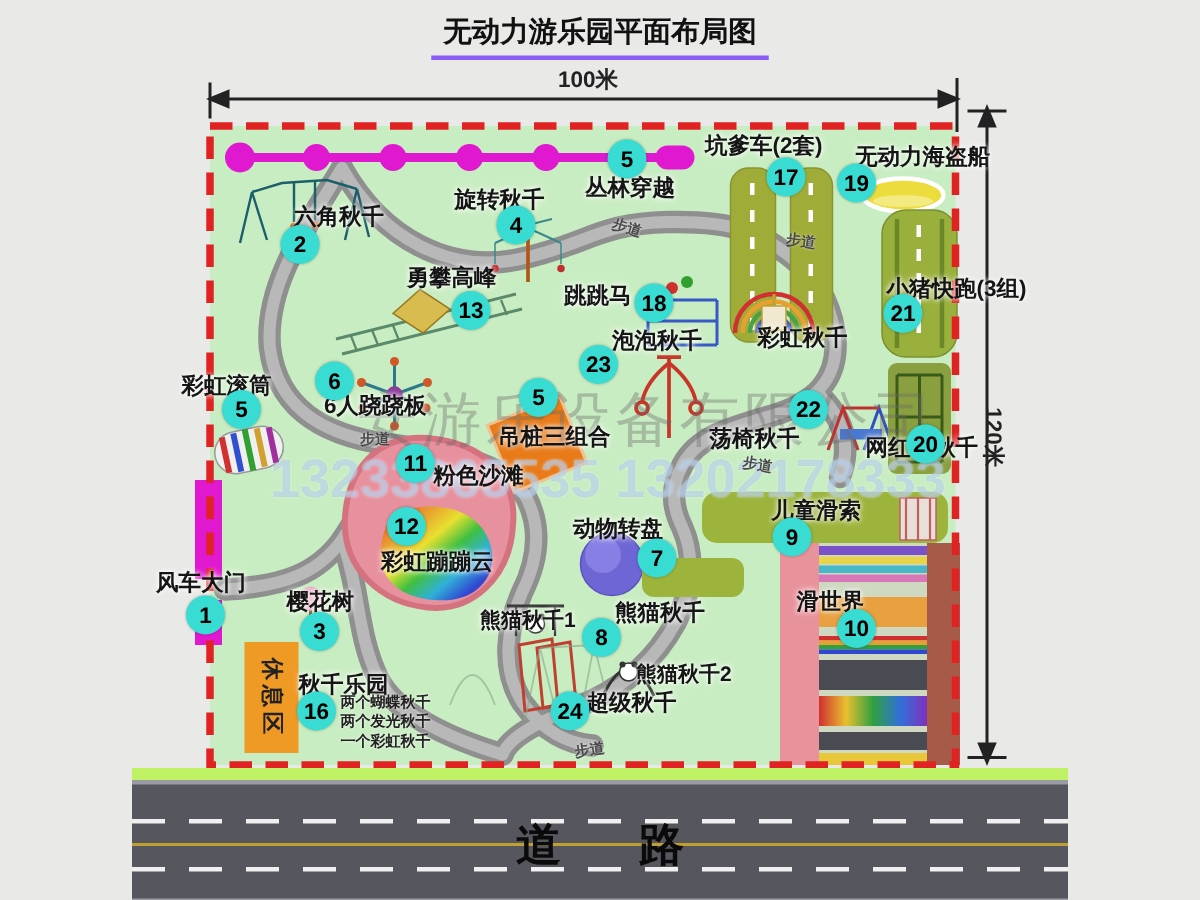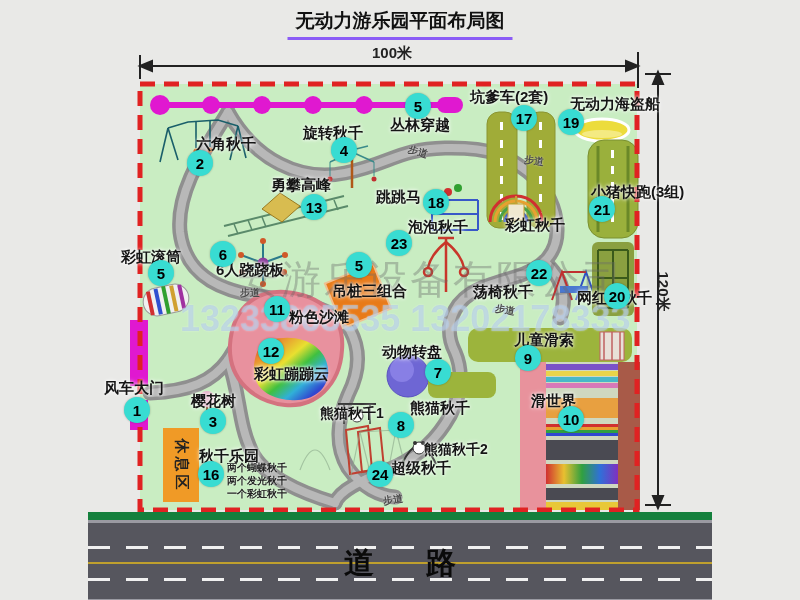--- a/index.html
+++ b/index.html
@@ -20,21 +20,21 @@
   .note-line{position:absolute;font-size:10px;font-weight:bold;color:#222;z-index:30;white-space:nowrap;
              text-shadow:0 0 2px rgba(255,255,255,.9);}
   #rest-area{left:163px;top:428px;width:36px;height:74px;background:#f09a26;z-index:25;
              display:flex;align-items:center;justify-content:center;}
   #rest-area span{transform:rotate(90deg);font-size:15px;font-weight:bold;color:#222;
                   letter-spacing:3px;white-space:nowrap;}
   #watermark-co{left:238px;top:252px;font-size:40px;font-weight:normal;color:rgba(105,105,105,.38);
                 z-index:20;white-space:nowrap;letter-spacing:3px;}
   #watermark-ph{left:180px;top:298px;font-size:36px;font-weight:bold;color:rgba(165,195,230,.55);
                 z-index:20;white-space:nowrap;text-shadow:0 0 2px rgba(255,255,255,.4);}
-  #road-zone{left:88px;top:512px;width:624px;height:88px;background:#15803d;z-index:10;}
+  #road-zone{left:88px;top:512px;width:624px;height:88px;background:#bef264;z-index:10;}
   #road{position:absolute;left:0;top:8px;width:624px;height:76px;background:#56565e;
         border-top:3px solid #9a9aa2;border-bottom:3px solid #9a9aa2;}
   .lane-dash{position:absolute;left:0;width:624px;height:3px;
              background:repeating-linear-gradient(90deg,#f0f0f0 0 22px,transparent 22px 38px);}
   #center-line{position:absolute;left:0;top:39px;width:624px;height:2px;background:#bfa02e;}
   #road-label{position:absolute;left:0;top:20px;width:624px;text-align:center;font-size:30px;
               font-weight:bold;color:#0a0a0a;letter-spacing:52px;text-indent:52px;}
   #dim-right-label{left:632px;top:282px;width:60px;text-align:center;transform:rotate(90deg);}
 </style>
 </head>

